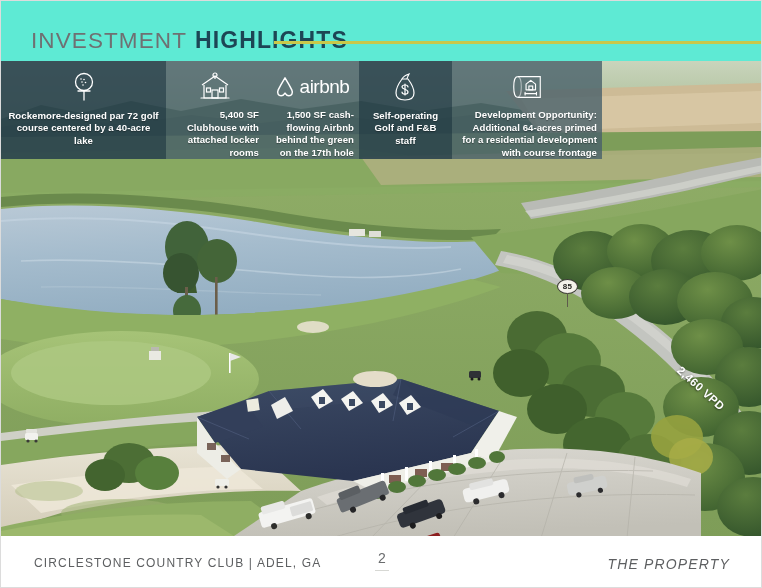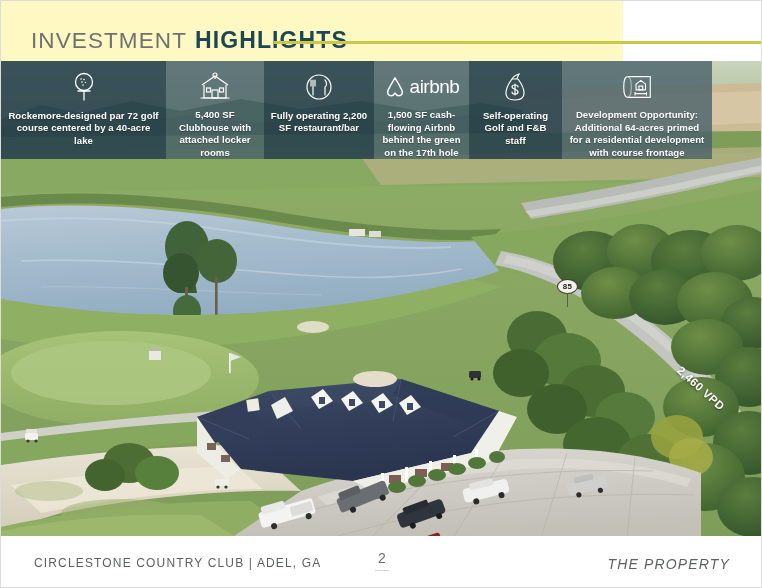--- a/index.html
+++ b/index.html
@@ -13,22 +13,22 @@
     position: relative;
     width: 762px; height: 588px;
     background: #ffffff;
     border: 1px solid #dcdcdc;
     overflow: hidden;
   }
 
   
   #header {
     position: absolute; left: 0; top: 0;
-    width: 622px; height: 60px;
-    background: #fef9c3;
+    width: 762px; height: 60px;
+    background: #5eead4;
   }
   #title-wrap {
     position: absolute; left: 30px; top: 26px;
     display: flex; align-items: center; gap: 0px;
     white-space: nowrap;
   }
   .title-a {
     font-size: 22.5px; letter-spacing: 1.1px;
     color: #6f7072; font-weight: 400;
   }
@@ -60,21 +60,21 @@
   .hl {
     position: relative;
     display: flex; flex-direction: column;
     align-items: center; justify-content: flex-start;
     padding-top: 8px;
     color: #ffffff;
     text-align: center;
     overflow: hidden;
   }
   .hl.dark  { background: rgba(42,66,78,0.90); }
-  .hl.light { background: rgba(72,96,106,0.80); }
+  .hl.light { background: rgba(72,96,106,0.80); text-align: right; }
   .hl-icon { height: 36px; display: flex; align-items: center; justify-content: center; }
   .hl-icon svg { display: block; }
   .hl-text {
     margin-top: 5px;
     font-size: 9.6px;
     font-weight: 700;
     line-height: 12.4px;
     letter-spacing: 0.05px;
     padding: 0 5px;
     text-shadow: 0 1px 1px rgba(0,0,0,.35);
@@ -488,30 +488,20 @@
           <rect x="14" y="20" width="6" height="8"></rect>
           <rect x="8.5" y="18" width="4" height="4"></rect>
           <rect x="21.5" y="18" width="4" height="4"></rect>
           <circle cx="17" cy="5" r="2"></circle>
           <path d="M17,7 L17,9"></path>
         </svg>
       </div>
       <div class="hl-text">5,400 SF Clubhouse with attached locker rooms</div>
     </div>
 
-    <div class="hl dark" style="width:110px">
-      <div class="hl-icon">
-        <svg width="34" height="34" viewBox="0 0 34 34" fill="none" stroke="#ffffff" stroke-width="1.2">
-          <circle cx="17" cy="17" r="12"></circle>
-          <path d="M11,10 L11,16 M9,10 L9,16 M13,10 L13,16 M11,16 L11,25" stroke-linecap="round"></path>
-          <path d="M23,10 C25,12 25,16 23,17 L23,25" stroke-linecap="round"></path>
-        </svg>
-      </div>
-      <div class="hl-text">Fully operating 2,200 SF restaurant/bar</div>
-    </div>
 
     <div class="hl light" style="width:95px">
       <div class="hl-icon" style="width:100%;">
         <svg width="22" height="24" viewBox="0 0 24 26" fill="none" stroke="#ffffff" stroke-width="1.6">
           <path d="M12,3 C13.6,5.6 17,11.2 19.4,16.2 C21,19.6 19.2,22.6 16.2,22.6 C14.3,22.6 13,21.2 12,19.6 C11,21.2 9.7,22.6 7.8,22.6 C4.8,22.6 3,19.6 4.6,16.2 C7,11.2 10.4,5.6 12,3 Z" stroke-linejoin="round"></path>
         </svg>
         <span class="airbnb-word">airbnb</span>
       </div>
       <div class="hl-text">1,500 SF cash-flowing Airbnb behind the green on the 17th hole</div>
     </div>

